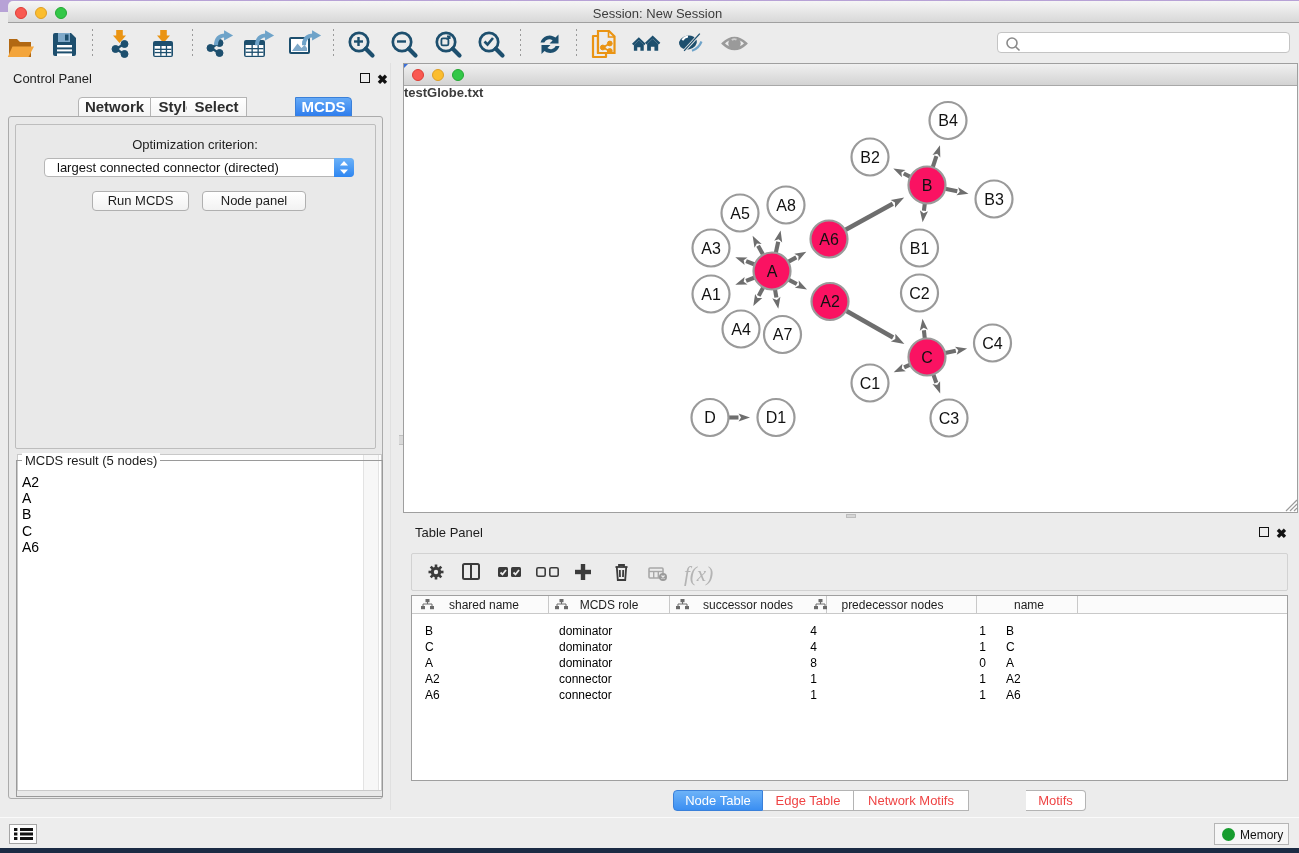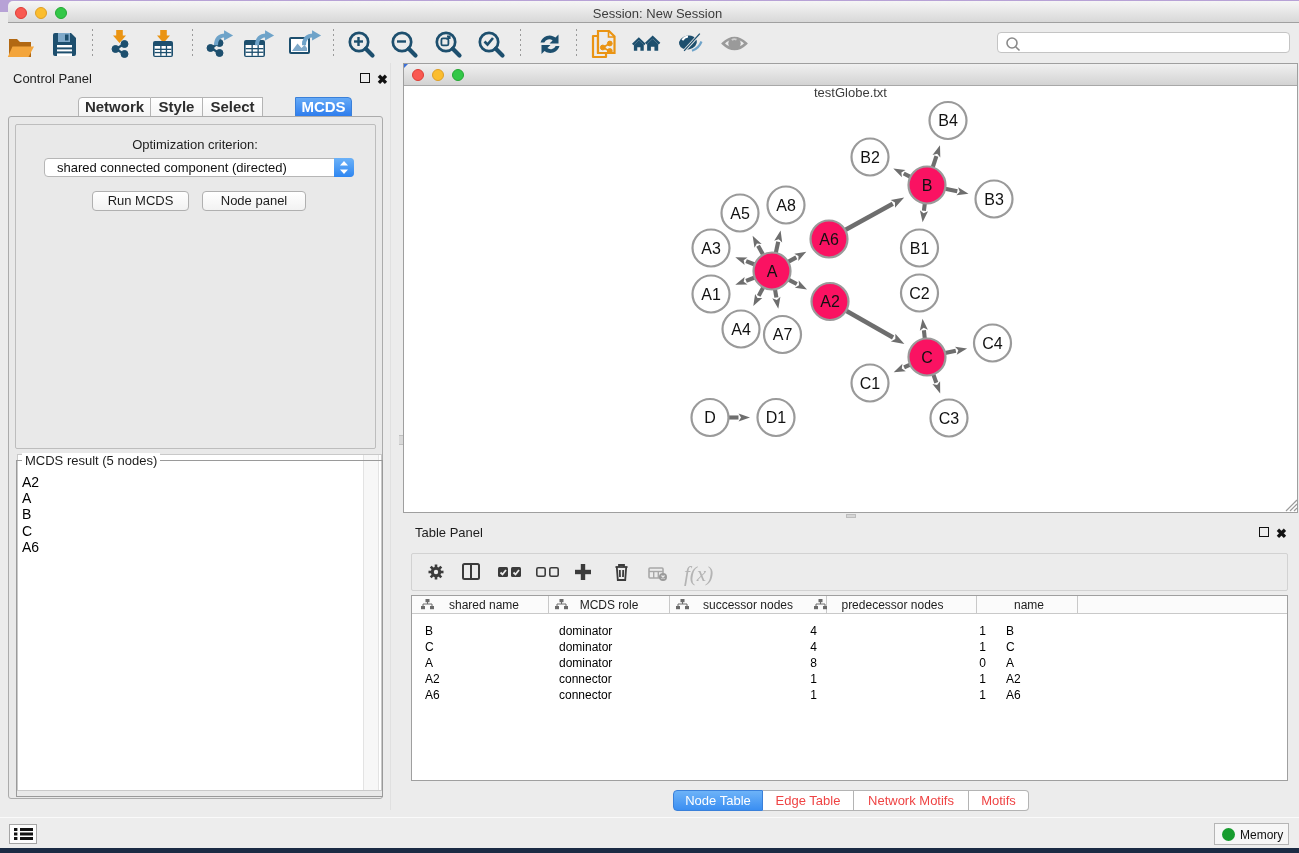--- a/index.html
+++ b/index.html
@@ -54,21 +54,21 @@
   border:1px solid #9a9a9a; z-index:2; }
 #mcdslist .sb { position:absolute; right:2px; top:0px; width:16px; height:100%;
   background:#f7f7f7; border-left:1px solid #e3e3e3; border-right:1px solid #e3e3e3; }
 #mcdslist .items { position:absolute; left:4px; top:19px; line-height:16.2px; }
 
 
 #netwin { left:403px; top:63px; width:895px; height:450px; background:#fff;
   border:1px solid #9f9f9f; }
 #nw-titlebar { position:absolute; left:0; top:0; width:100%; height:22px;
   background:linear-gradient(#f0f0f0,#d3d3d3); border-bottom:1px solid #a8a8a8; }
-#nw-titlebar .title { width:100%; text-align:center; font-size:13px; color:#3c3c3c; margin-top:21px; }
+#nw-titlebar .title { width:100%; font-size:13px; color:#3c3c3c; margin-top:21px;font-weight:bold; }
 .tl2 { position:absolute; width:12px; height:12px; border-radius:50%; top:5px; }
 #nw-r { left:8px;  background:#f95951; border:1px solid #dd3d36; }
 #nw-y { left:28px; background:#fbbd2e; border:1px solid #de9f26; }
 #nw-g { left:48px; background:#33c748; border:1px solid #24a834; }
 #nw-corner { position:absolute; left:0; top:0; width:0; height:0;
   border-top:4px solid #3a6fd8; border-right:4px solid transparent; }
 
 
 #tp-title { left:415px; top:525px; font-size:13px; color:#1d1d1d; }
 #tp-float { left:1259px; top:527px; width:10px; height:10px; border:1.5px solid #111; }
@@ -263,28 +263,28 @@
       </svg>
     </div>
 </div>
 
 <div class="abs" id="cp-title">Control Panel</div>
 <div class="abs" id="cp-float"></div>
 <div class="abs" id="cp-close">✖</div>
 <div class="tabrow">
   <div class="tab" style="left:78px; width:73px; border-radius:4px 0 0 0;">Network</div>
   <div class="tab" style="left:151px; width:52px; border-left:none;">Style</div>
-  <div class="tab" style="left:203px; width:60px; border-left:none;">Select</div>
+  <div class="tab" style="left:187px; width:60px; border-left:none;">Select</div>
   <div class="tab sel" style="left:263px; width:57px; border-radius:0 4px 0 0;margin-left:32px;">MCDS</div>
 </div>
 <div class="abs" id="cp-outer"></div>
 <div class="abs" id="cp-inner"></div>
 <div class="abs" id="optlabel">Optimization criterion:</div>
 <div class="abs" id="combo">
-  <div class="ctext">shared connected component (directed)</div>
+  <div class="ctext">largest connected connector (directed)</div>
   <div class="cbtn">
       <svg width="20" height="19" style="position:absolute;left:0;top:0;">
         <path d="M6 7.5 L10 3 L14 7.5 Z" fill="#fff"></path>
         <path d="M6 11.5 L10 16 L14 11.5 Z" fill="#fff"></path>
       </svg>
     </div>
 </div>
 <div class="btn" style="left:92px; top:191px; width:97px;">Run MCDS</div>
 <div class="btn" style="left:202px; top:191px; width:104px;">Node panel</div>
 <div class="abs" id="fieldset">
@@ -528,21 +528,21 @@
 <div class="trow" style="left:13px; top:91px;">A6</div>
 <div class="trow" style="left:147px; top:91px;">connector</div>
 <div class="trow" style="left:260px; top:91px; width:145px; text-align:right;">1</div>
 <div class="trow" style="left:416px; top:91px; width:158px; text-align:right;">1</div>
 <div class="trow" style="left:594px; top:91px;">A6</div>
 </div>
 
 <div class="btab sel" style="left:673px; width:90px; border-radius:4px 0 0 4px;">Node Table</div>
 <div class="btab" style="left:763px; width:91px; border-left:none;">Edge Table</div>
 <div class="btab" style="left:854px; width:115px; border-left:none;">Network Motifs</div>
-<div class="btab" style="left:969px; width:60px; border-left:none; border-radius:0 4px 4px 0;">Motifs</div>
+<div class="btab" style="left:1026px; width:60px; border-left:none; border-radius:0 4px 4px 0;">Motifs</div>
 
 <div class="abs" id="statusbar"></div>
 <div class="abs" id="listbtn">
     <svg width="20" height="14" style="position:absolute;left:4px;top:2px;">
       <g fill="#111">
         <rect x="0" y="1" width="3.4" height="3"></rect>
         <rect x="6" y="1" width="13" height="3"></rect>
         <rect x="0" y="5.5" width="3.4" height="3"></rect>
         <rect x="6" y="5.5" width="13" height="3"></rect>
         <rect x="0" y="10" width="3.4" height="3"></rect>

